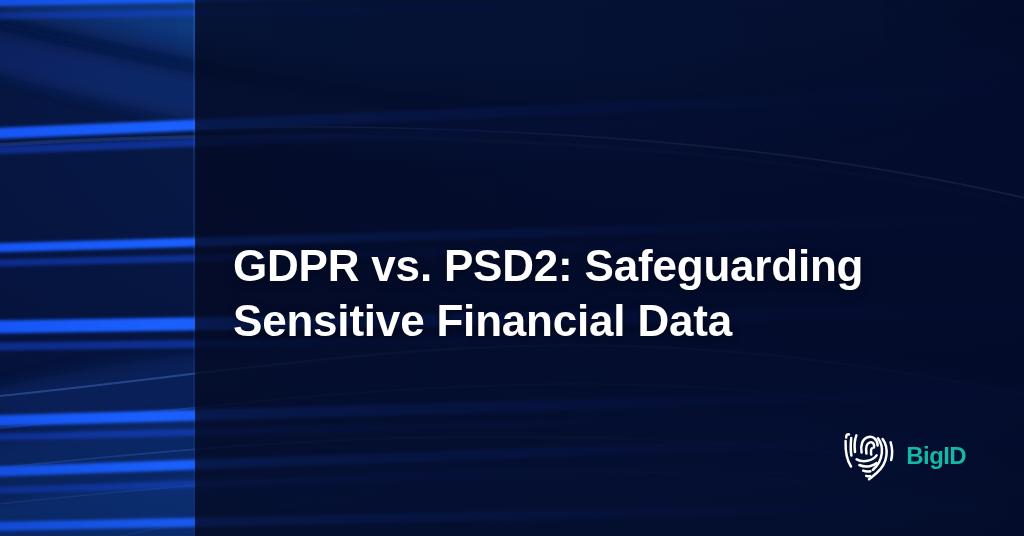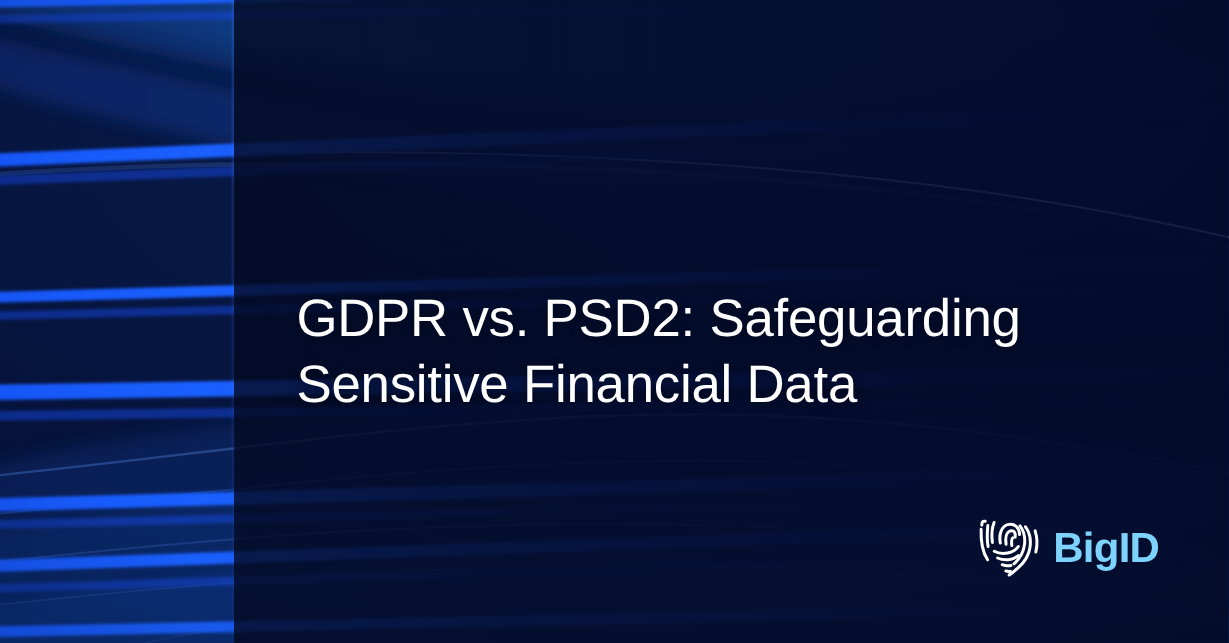--- a/index.html
+++ b/index.html
@@ -74,45 +74,45 @@
   
   .vignette{
     position:absolute; inset:0;
     background:radial-gradient(125% 110% at 50% 45%, rgba(0,0,0,0) 45%, rgba(0,0,0,.42) 100%);
     pointer-events:none;
   }
 
   
   .headline{
     position:absolute;
-    left:247px;
+    left:233px;
     top:210px;
     width:740px;
     color:#ffffff;
     font-size:44px;
-    font-weight:normal;
+    font-weight:bold;
     line-height:1.24;
     letter-spacing:-0.2px;
     text-shadow:0 2px 10px rgba(0,0,0,.45);
     white-space:pre-line;
   }
 
   
   .logo{
     position:absolute;
     right:58px;
     bottom:52px;
     display:flex;
     align-items:center;
     gap:11px;
   }
   .logo-mark{width:52px; height:56px; display:block;}
   .logo-word{
-    color:#7dd3fc;
-    font-size:35px;
+    color:#14b8a6;
+    font-size:24px;
     font-weight:bold;
     letter-spacing:-0.6px;
     line-height:1;
   }
 </style>
 </head>
 <body>
 
 <div class="banner">
 

